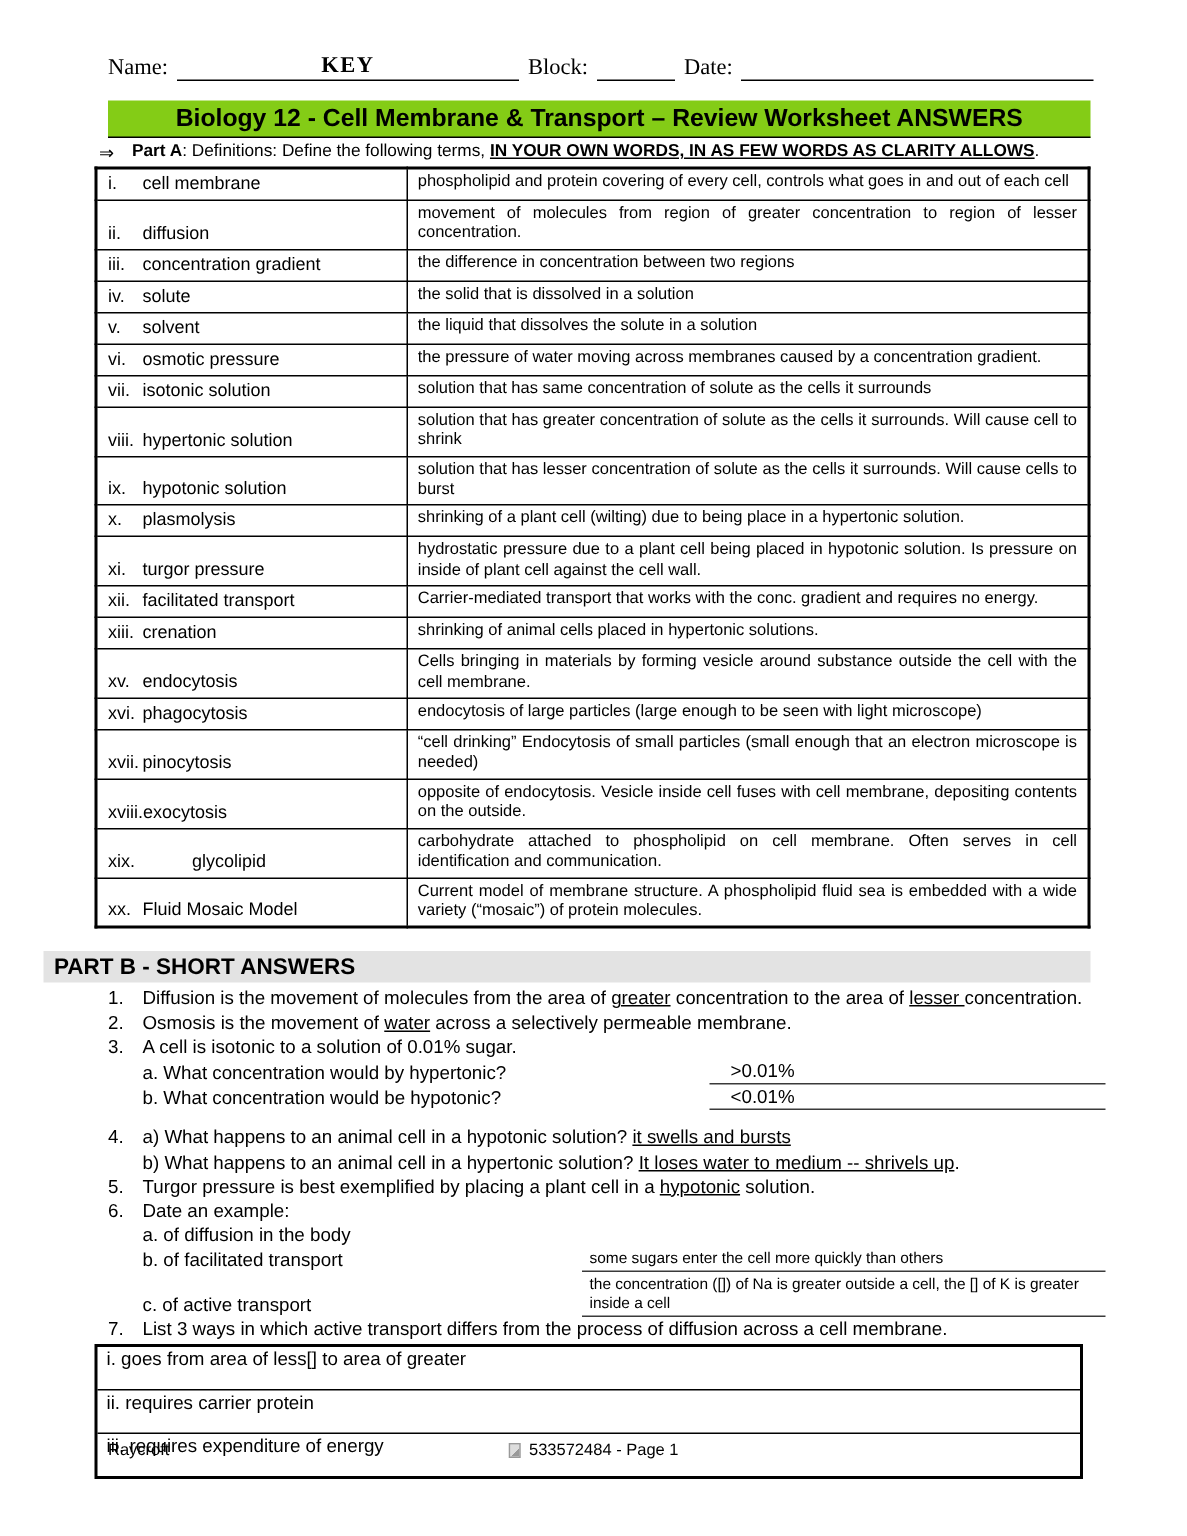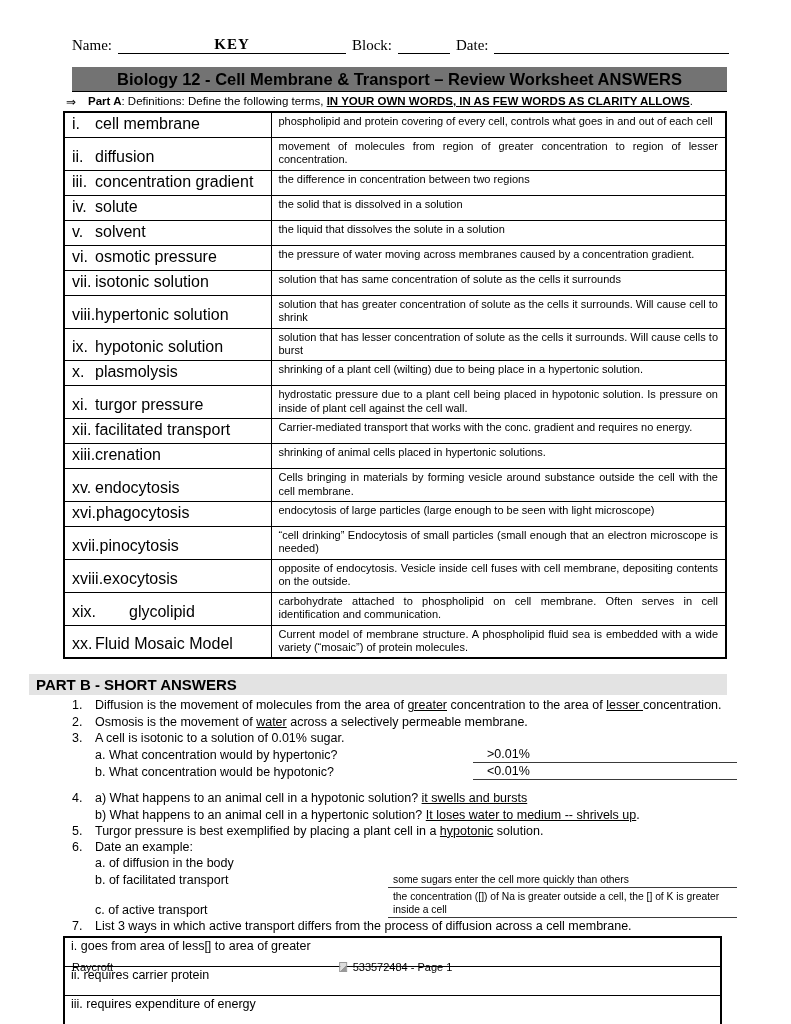--- a/index.html
+++ b/index.html
@@ -20,21 +20,21 @@
     text-align: center;
     margin: 0 6px;
   }
   .name-blank { width: 228px; font-weight: bold; letter-spacing: 1px; }
   .block-blank { width: 52px; }
   .date-blank { width: 148px; flex: 1; }
 
   
   .title-bar {
     margin: 13px 64px 0 72px;
-    background: #737373;
+    background: #84cc16;
     border-bottom: 1.6px solid #000;
     text-align: center;
     font-weight: bold;
     font-size: 16.5px;
     padding: 3px 0 2px 0;
   }
 
   
   .parta-intro {
     margin: 3px 56px 2px 66px;
@@ -50,21 +50,21 @@
   table.def-table {
     margin-left: 63px;
     width: 664px;
     border-collapse: collapse;
     border: 2px solid #000;
   }
   table.def-table td { border: 1px solid #000; }
   td.term-cell {
     width: 207px;
     vertical-align: bottom;
-    font-size: 16px;
+    font-size: 12px;
     padding: 2px 4px 4px 7px;
   }
   td.term-cell .numeral { display: inline-block; min-width: 23px; }
   tr:nth-child(18) .term { margin-left: 33px; }
   td.def-cell {
     vertical-align: top;
     font-size: 11px;
     line-height: 13.4px;
     padding: 2px 7px 3px 7px;
     text-align: justify;

